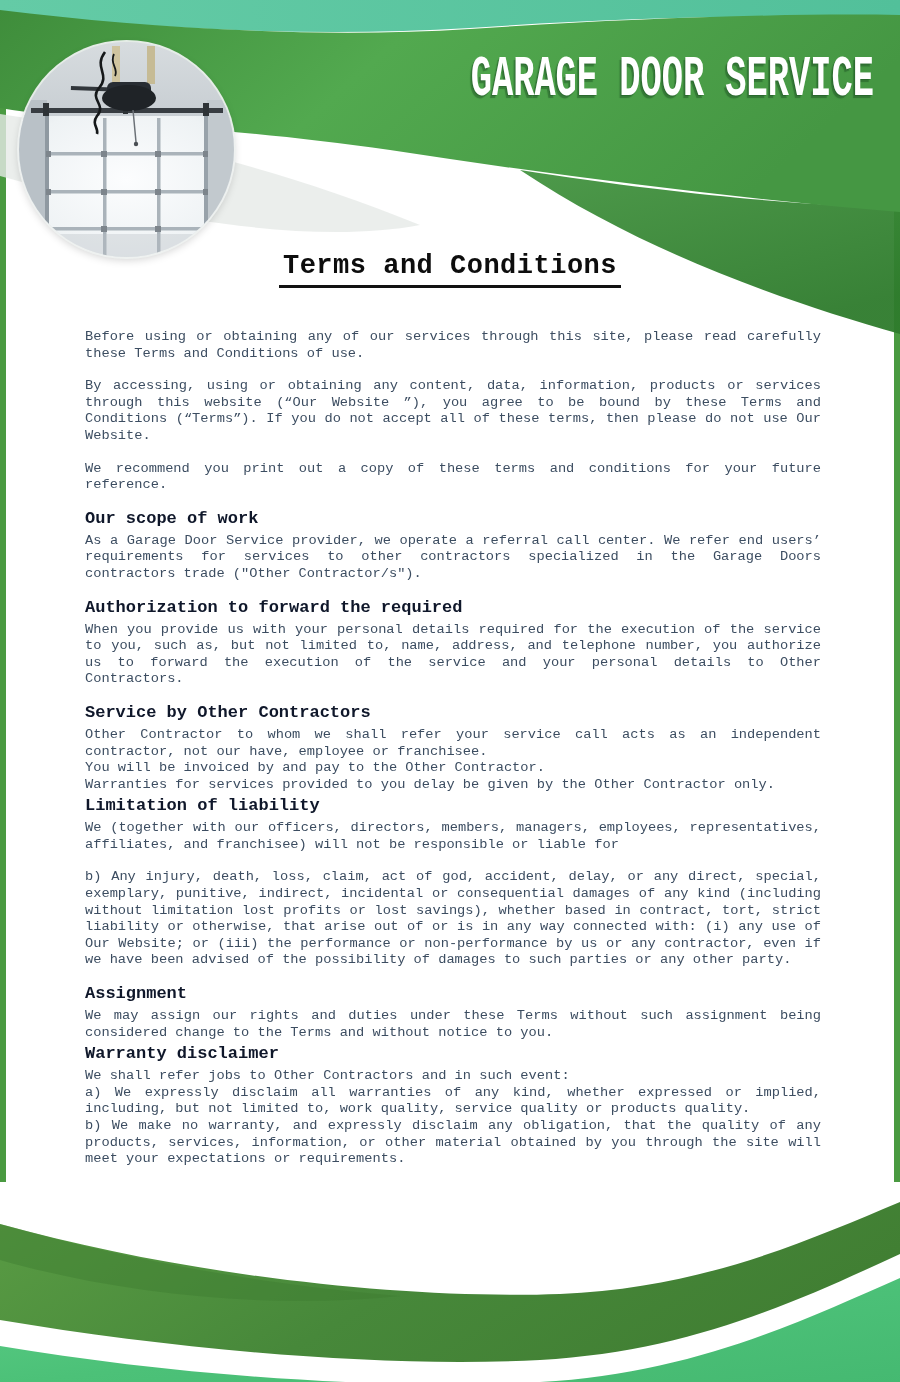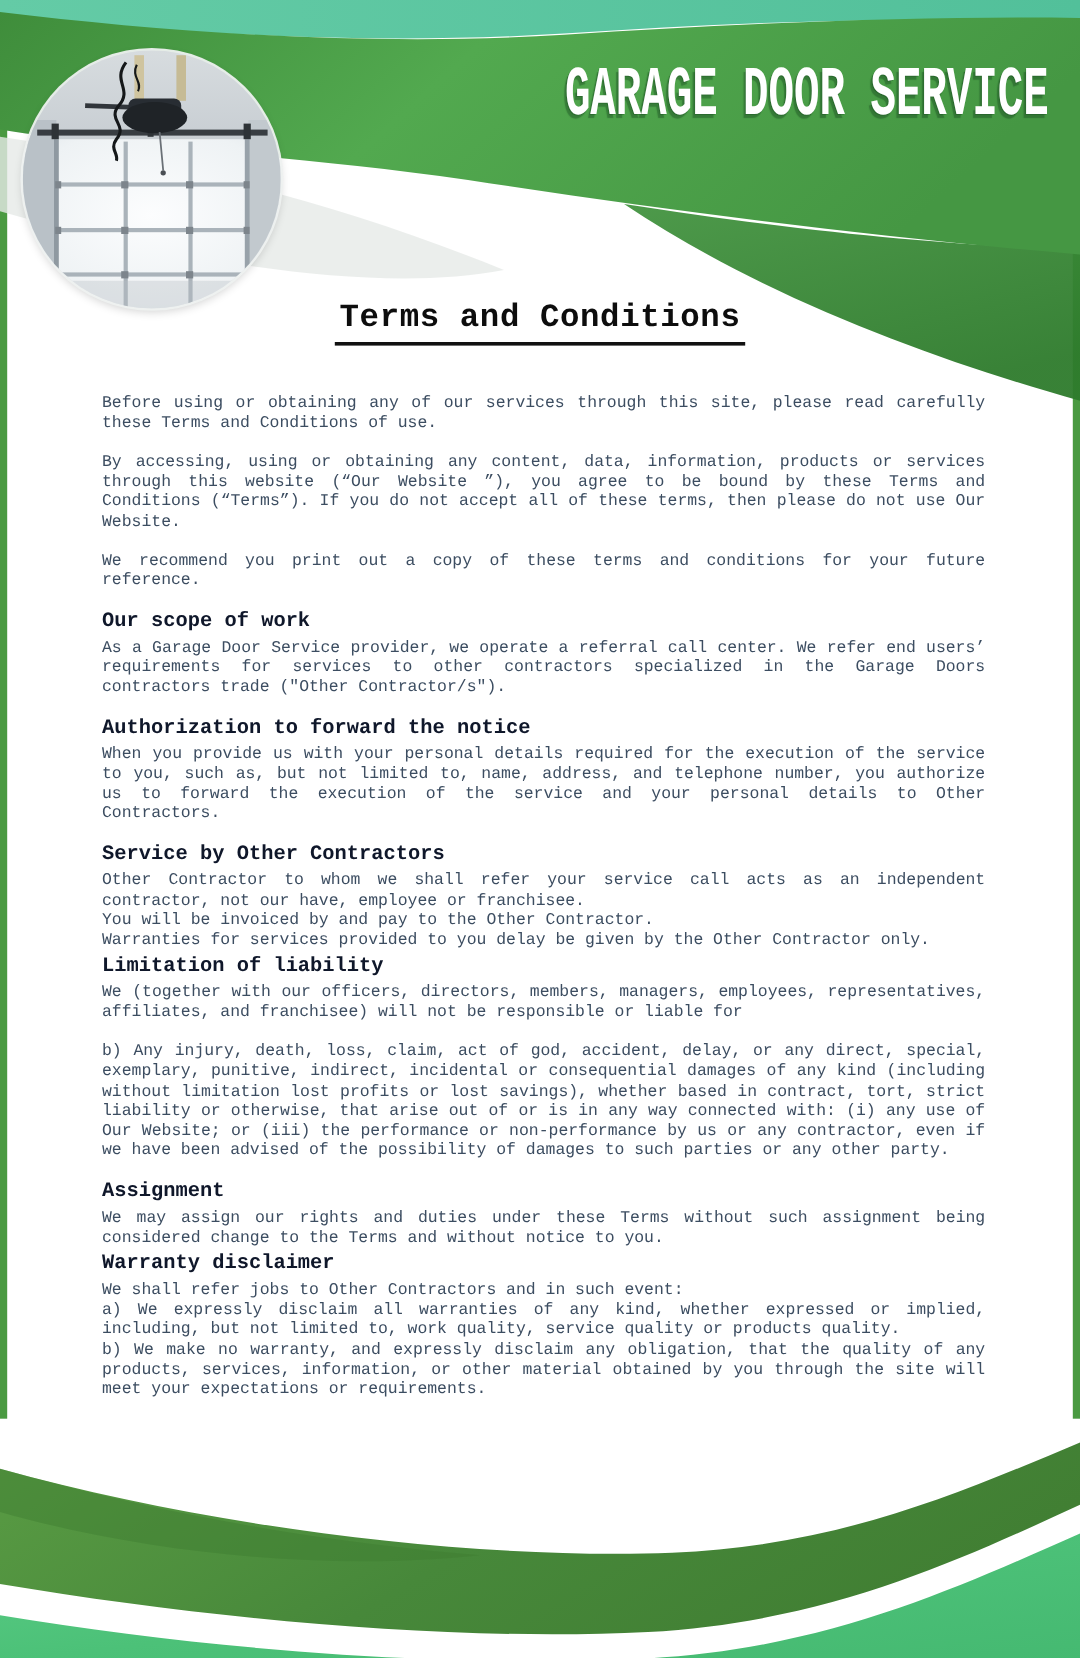--- a/index.html
+++ b/index.html
@@ -132,21 +132,21 @@
     <p>Before using or obtaining any of our services through this site, please read carefully these Terms and Conditions of use.</p>
     <p>By accessing, using or obtaining any content, data, information, products or services through this website (“Our Website ”), you agree to be bound by these Terms and Conditions (“Terms”). If you do not accept all of these terms, then please do not use Our Website.</p>
     <p>We recommend you print out a copy of these terms and conditions for your future reference.</p>
 
     <div>
       <h2>Our scope of work</h2>
       <p>As a Garage Door Service provider, we operate a referral call center. We refer end users’ requirements for services to other contractors specialized in the Garage Doors contractors trade ("Other Contractor/s").</p>
     </div>
 
     <div>
-      <h2>Authorization to forward the notice</h2>
+      <h2>Authorization to forward the required</h2>
       <p>When you provide us with your personal details required for the execution of the service to you, such as, but not limited to, name, address, and telephone number, you authorize us to forward the execution of the service and your personal details to Other Contractors.</p>
     </div>
 
     <div>
       <h2>Service by Other Contractors</h2>
       <p class="tight">Other Contractor to whom we shall refer your service call acts as an independent contractor, not our have, employee or franchisee.</p>
       <p class="tight">You will be invoiced by and pay to the Other Contractor.</p>
       <p class="tight">Warranties for services provided to you delay be given by the Other Contractor only.</p>
     </div>
 

